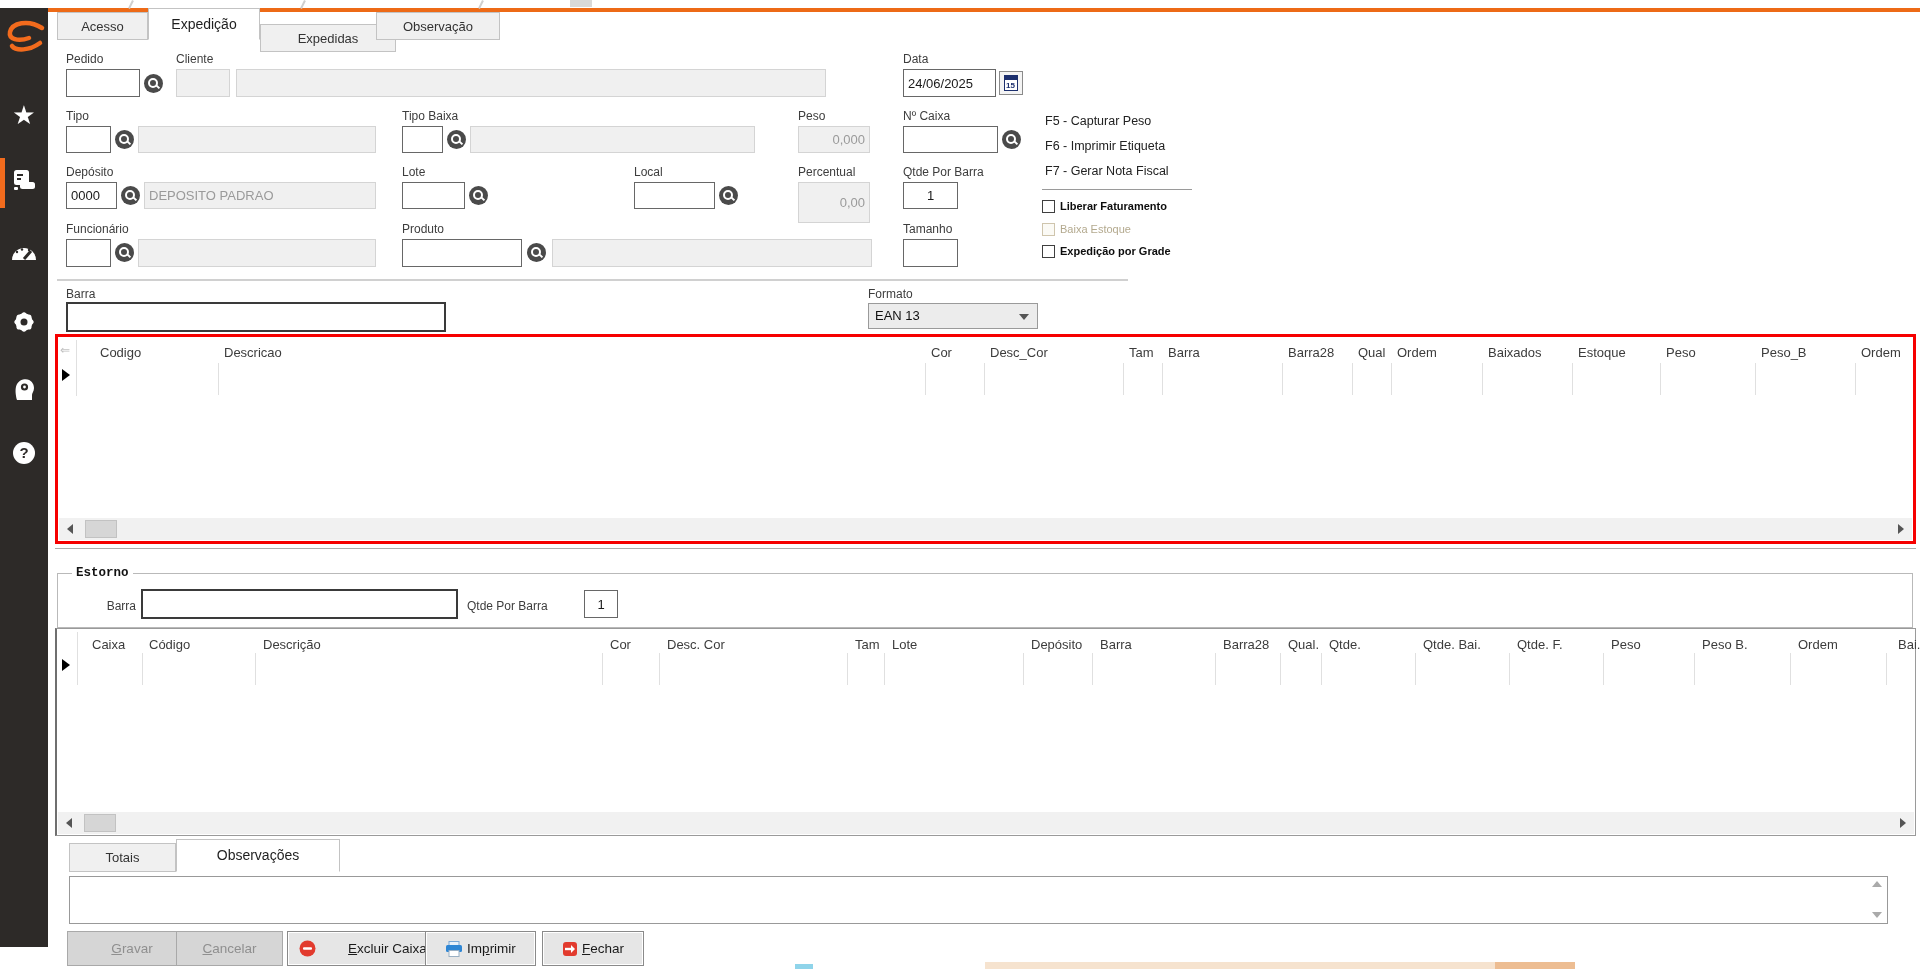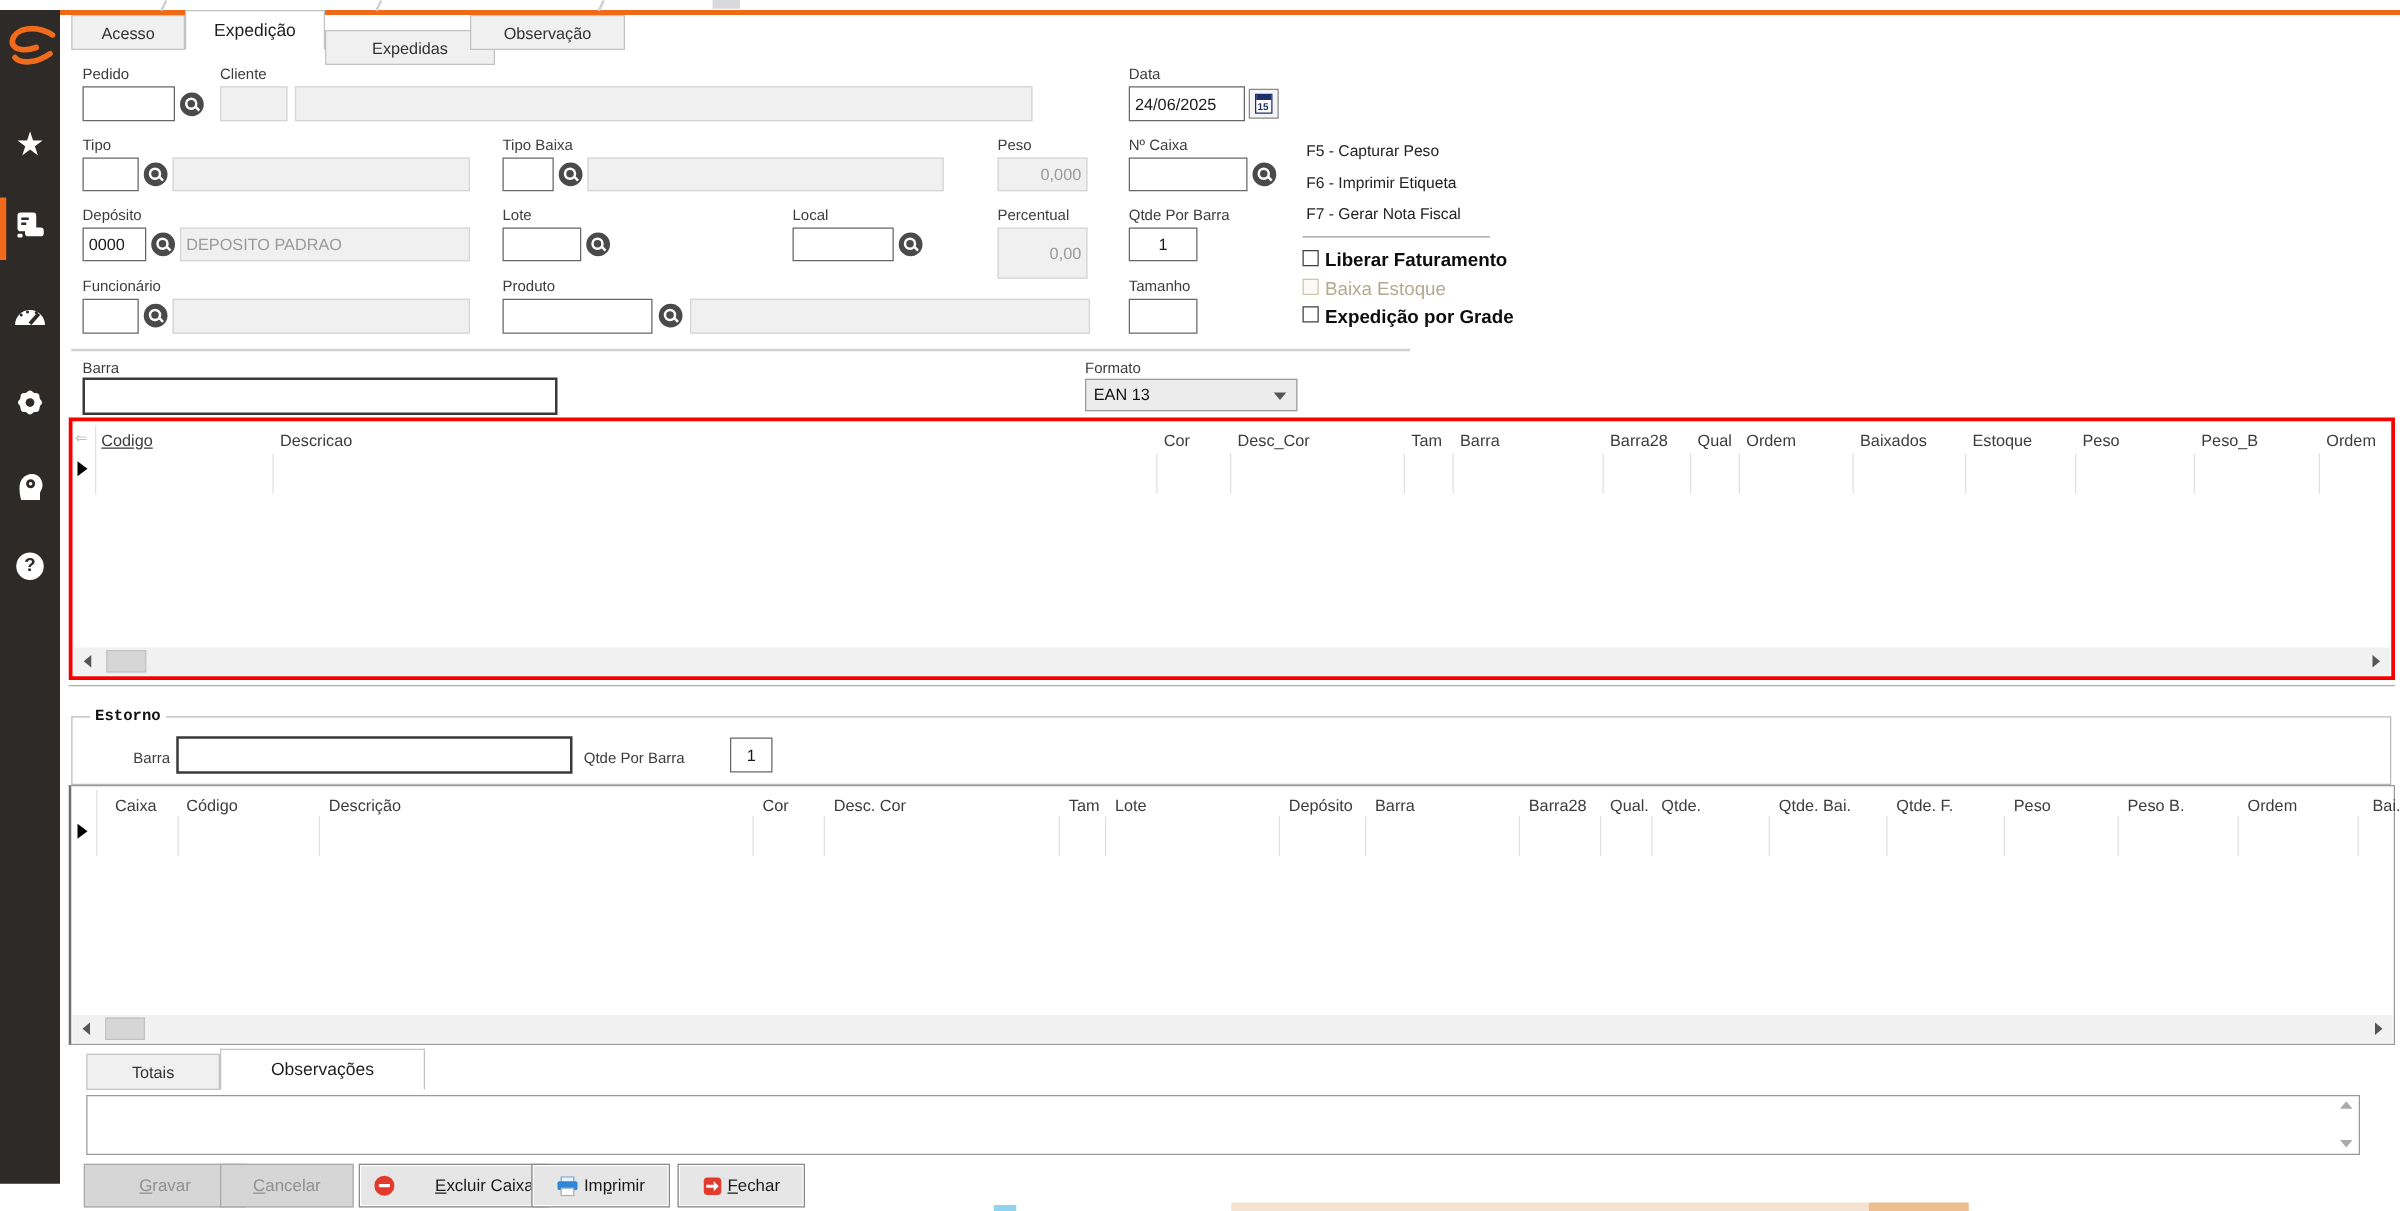--- a/index.html
+++ b/index.html
@@ -29,21 +29,21 @@
   .mag{position:absolute;width:19px;height:19px;border-radius:50%;background:#4a4a4a;cursor:pointer;}
   .mag::before{content:"";position:absolute;left:4px;top:4px;width:6px;height:6px;border:2px solid #fff;border-radius:50%;}
   .mag::after{content:"";position:absolute;left:12px;top:12px;width:4px;height:2px;background:#fff;transform:rotate(45deg);}
   .calbtn{position:absolute;width:24px;height:24px;box-sizing:border-box;border:1px solid #8a8a8a;background:#f4f4f4;cursor:pointer;}
   .calbtn .pg{position:absolute;left:4px;top:3px;width:14px;height:16px;box-sizing:border-box;border:1px solid #1c2f6e;background:#fff;}
   .calbtn .pg::before{content:"";position:absolute;left:0;top:0;width:100%;height:4px;background:#1c2f6e;}
   .calbtn .pg::after{content:"15";position:absolute;left:1px;top:5px;font-size:8px;color:#1c2f6e;font-weight:bold;}
   .hr{position:absolute;height:1px;background:#9a9a9a;}
   .cb{position:absolute;width:13px;height:13px;box-sizing:border-box;border:1px solid #3f3f3f;background:#fff;cursor:pointer;}
   .cb.dis{border-color:#cfc5ad;background:#fbfaf5;cursor:default;}
-  .cblbl{position:absolute;font-size:15px;}
+  .cblbl{position:absolute;font-size:11px;}
   .cblbl.b{font-weight:bold;color:#0d0d0d;}
   .cblbl.dis{color:#b3a98e;}
   .fkey{position:absolute;font-size:12.5px;color:#222;}
   .divider{position:absolute;height:2px;background:#d0d0d0;}
   
   .sel{position:absolute;box-sizing:border-box;border:1px solid #9a9a9a;background:#ececec;
        font-size:13px;color:#111;line-height:24px;padding:0 6px;cursor:pointer;}
   .ar-d{position:absolute;width:0;height:0;border-left:5px solid transparent;border-right:5px solid transparent;border-top:6px solid #555;}
   .ar-u{position:absolute;width:0;height:0;border-left:5px solid transparent;border-right:5px solid transparent;border-bottom:6px solid #aaa;}
   .ar-l{position:absolute;width:0;height:0;border-top:5px solid transparent;border-bottom:5px solid transparent;border-right:6px solid #555;}
@@ -200,21 +200,21 @@
   <div class="lbl" style="left:66px;top:287px;">Barra</div>
   <input class="fld" style="left: 66px; top: 302px; width: 380px; height: 30px; border: 2px solid rgb(58, 58, 58);" value="">
   <div class="lbl" style="left:868px;top:287px;">Formato</div>
   <div class="sel" style="left:868px;top:303px;width:170px;height:26px;">
     <span>EAN 13</span>
     <span class="ar-d" style="right:8px;top:10px;"></span>
   </div>
 
   <div class="grid" style="left:55px;top:334px;width:1861px;height:210px;border:3px solid #f60000;">
     <span class="grip" style="left:2px;top:6px;">⇐</span>
-    <span class="gh" style="left:23px;text-decoration:underline;">Codigo</span>
+    <span class="gh" style="left:42px;">Codigo</span>
     <span class="gh" style="left:166px;">Descricao</span>
     <span class="gh" style="left:873px;">Cor</span>
     <span class="gh" style="left:932px;">Desc_Cor</span>
     <span class="gh" style="left:1071px;">Tam</span>
     <span class="gh" style="left:1110px;">Barra</span>
     <span class="gh" style="left:1230px;">Barra28</span>
     <span class="gh" style="left:1300px;">Qual</span>
     <span class="gh" style="left:1339px;">Ordem</span>
     <span class="gh" style="left:1430px;">Baixados</span>
     <span class="gh" style="left:1520px;">Estoque</span>

